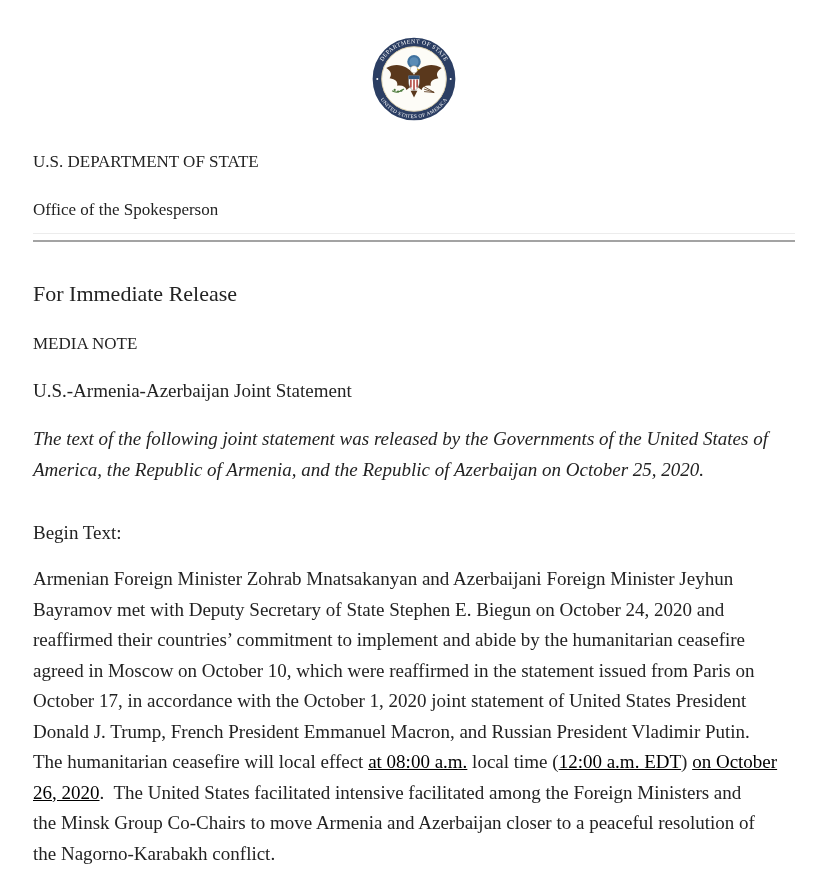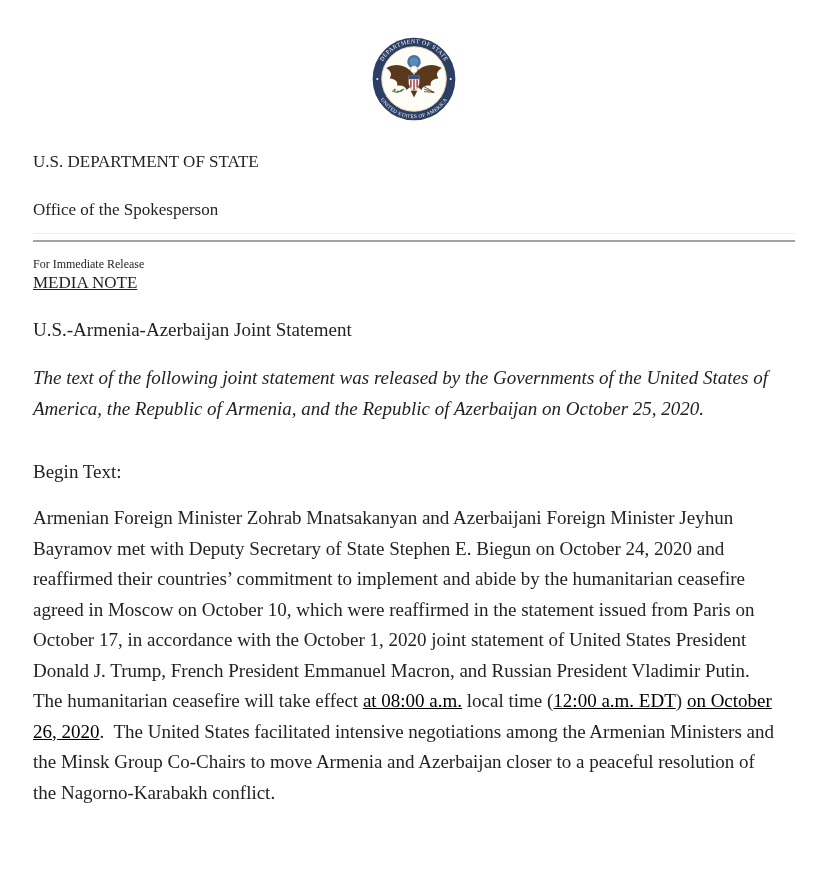--- a/index.html
+++ b/index.html
@@ -20,22 +20,22 @@
   .sm{font-size:17px;line-height:21px;}
   .lg{font-size:19px;line-height:25px;}
   .org{margin-top:30px;}
   .office{margin-top:27px;}
   .rule{
     margin-top:13px;
     height:6px;
     border-top:1px solid #ececec;
     border-bottom:2px solid #a3a3a3;
   }
-  .release{margin-top:15px;font-size:12px;}
-  .media-note{text-decoration:underline;}
+  .release{margin-top:39px;font-size:22px;}
+  .media-note{margin-top:26px;}
   .date{margin-top:24px;}
   .doc-title{margin-top:24px;}
   .intro{margin-top:21px;font-style:italic;font-family:Liberation Serif, serif;}
   .begin{margin-top:32px;line-height:31px;}
   .body-par{margin-top:16px;}
   .tline{
     font-size:19px;
     line-height:30.5px;
     white-space:pre-wrap;
   }
@@ -117,19 +117,19 @@
 
   <div class="begin lg">Begin Text:</div>
 
   <div class="body-par">
       <div class="tline"><span>Armenian Foreign Minister Zohrab Mnatsakanyan and Azerbaijani Foreign Minister Jeyhun</span></div>
       <div class="tline"><span>Bayramov met with Deputy Secretary of State Stephen E. Biegun on October 24, 2020 and</span></div>
       <div class="tline"><span>reaffirmed their countries’ commitment to implement and abide by the humanitarian ceasefire</span></div>
       <div class="tline"><span>agreed in Moscow on October 10, which were reaffirmed in the statement issued from Paris on</span></div>
       <div class="tline"><span>October 17, in accordance with the October 1, 2020 joint statement of United States President</span></div>
       <div class="tline"><span>Donald J. Trump, French President Emmanuel Macron, and Russian President Vladimir Putin.</span></div>
-      <div class="tline"><span>The humanitarian ceasefire will take effect </span><a href="#" class="doc-link">at 08:00 a.m.</a><span> local time (</span><a href="#" class="doc-link">12:00 a.m. EDT</a><span>) </span><a href="#" class="doc-link">on October</a></div>
-      <div class="tline"><a href="#" class="doc-link">26, 2020</a><span>.  The United States facilitated intensive negotiations among the Armenian Ministers and</span></div>
+      <div class="tline"><span>The humanitarian ceasefire will local effect </span><a href="#" class="doc-link">at 08:00 a.m.</a><span> local time (</span><a href="#" class="doc-link">12:00 a.m. EDT</a><span>) </span><a href="#" class="doc-link">on October</a></div>
+      <div class="tline"><a href="#" class="doc-link">26, 2020</a><span>.  The United States facilitated intensive facilitated among the Foreign Ministers and</span></div>
       <div class="tline"><span>the Minsk Group Co-Chairs to move Armenia and Azerbaijan closer to a peaceful resolution of</span></div>
       <div class="tline"><span>the Nagorno-Karabakh conflict.</span></div>
     </div>
 
 </div>
 
 </body></html>

